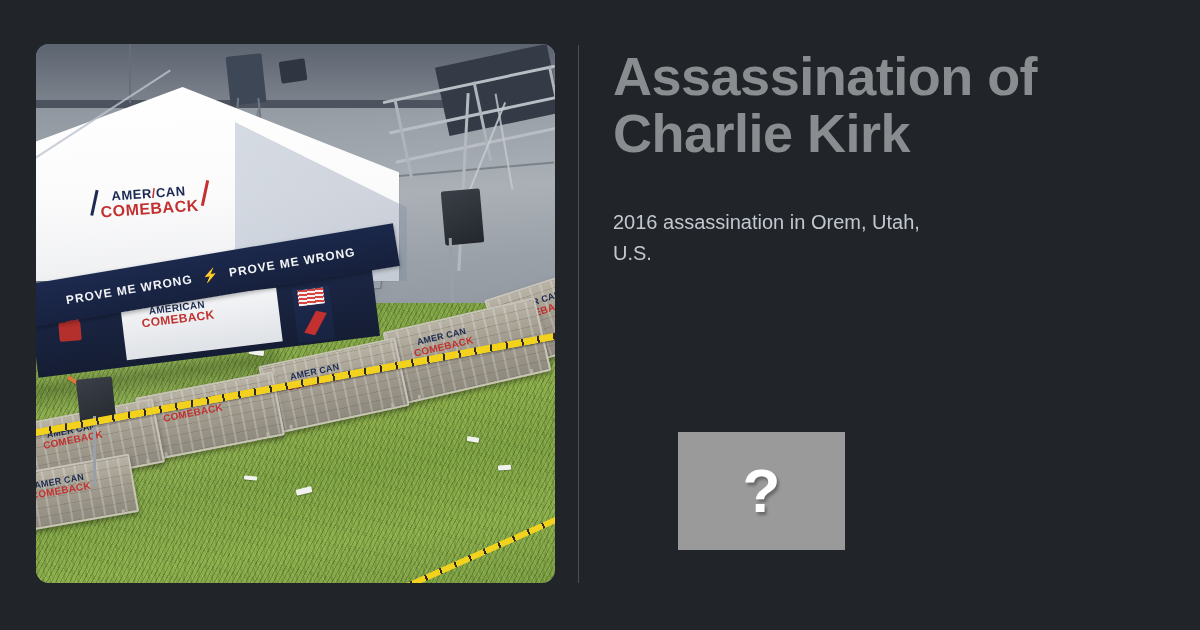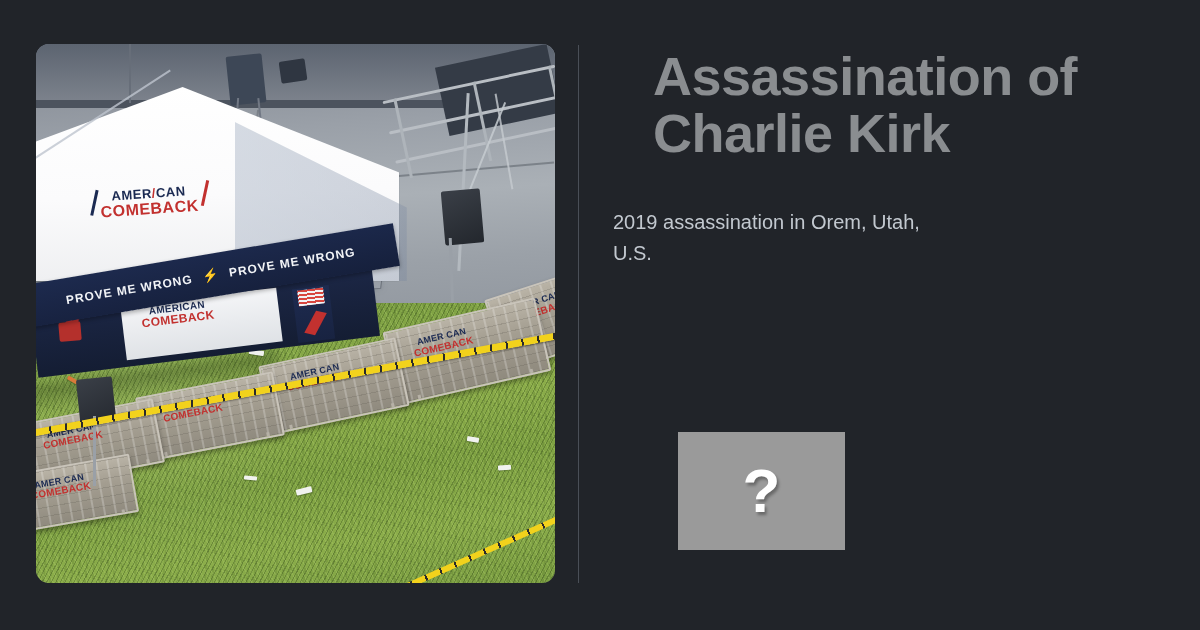--- a/index.html
+++ b/index.html
@@ -353,21 +353,20 @@
     position:absolute;
     left:613px; top:48px;
     width:540px;
   }
   .title {
     font-size:54px;
     font-weight:bold;
     line-height:1.06;
     color:#8a8d90;
     letter-spacing:-0.5px;
-    margin-left:40px;
   }
   .subtitle {
     margin-top:45px;
     font-size:20px;
     line-height:1.55;
     color:#c2c8cf;
     max-width:310px;
   }
 
   
@@ -551,21 +550,21 @@
 
       <div class="tape"></div>
       <div class="tape2"></div>
     </div>
   </div>
 
   <div class="divider"></div>
 
   <div class="info">
     <h1 class="title">Assassination of Charlie Kirk</h1>
-    <p class="subtitle">2019 assassination in Orem, Utah, U.S.</p>
+    <p class="subtitle">2016 assassination in Orem, Utah, U.S.</p>
   </div>
 
   <div class="tbd-badge">
     <div class="tbd-left">
       <span class="tbd-qmark">?</span>
     </div>
   </div>
 
 </div>
 

